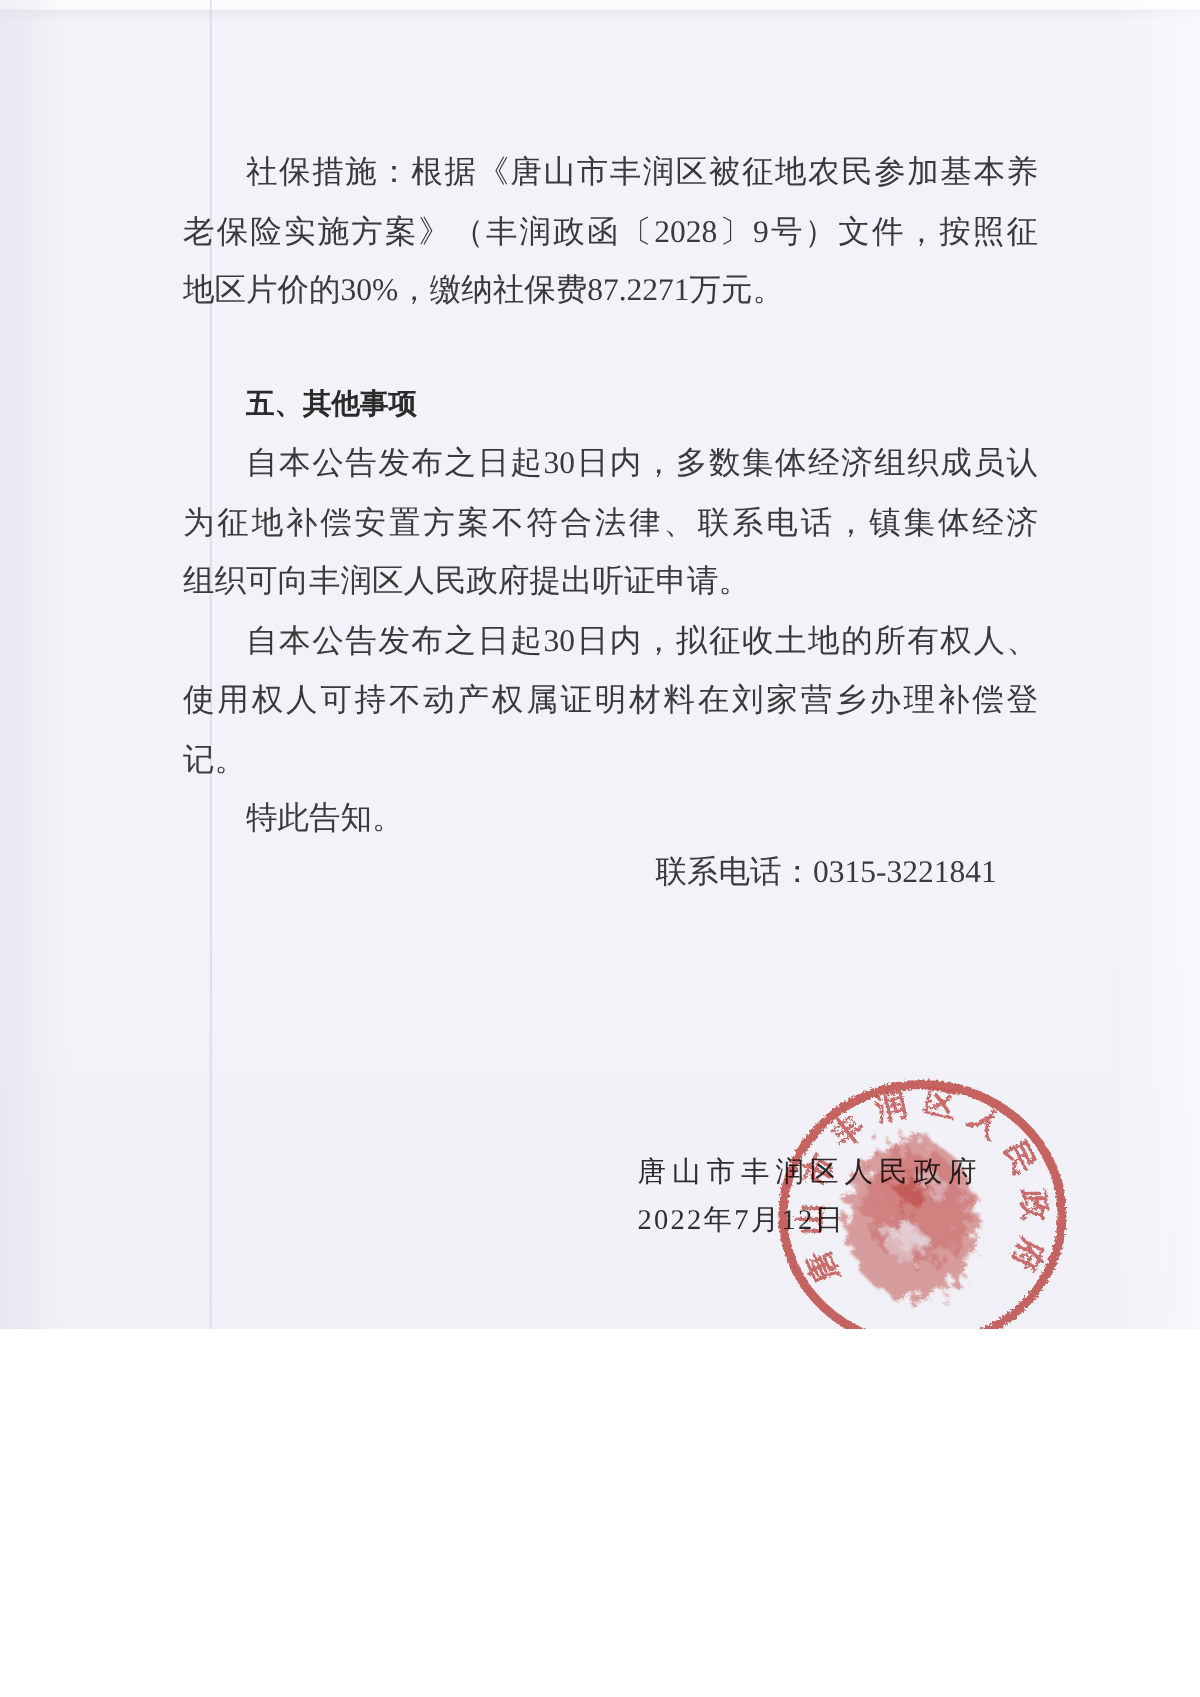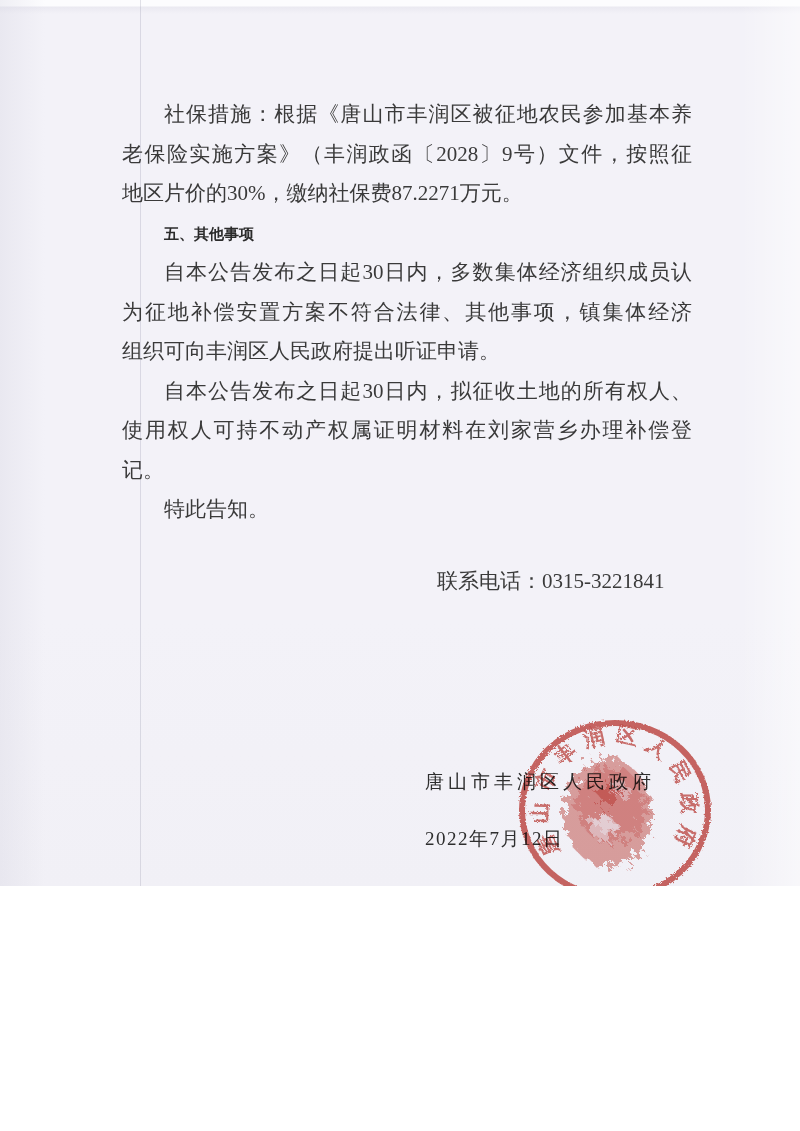--- a/index.html
+++ b/index.html
@@ -60,21 +60,22 @@
   .line.full {
     white-space: normal;
     text-align: justify;
     text-align-last: justify;
   }
   .line.indent { text-indent: 42px; }
   .line.heading {
     font-family: "Liberation Sans", "DejaVu Sans", sans-serif;
     font-weight: 700;
     color: #2b2b2b;
-    font-size: 15px;
+    font-size: 19px;
+    margin-top: 36px;
   }
 
   .contact-row {
     position: absolute;
     left: 122px;
     top: 566px;
     width: 570px;
     height: 30px;
     font-size: 21px;
     color: #3a3a3a;
@@ -95,21 +96,21 @@
   .issuer {
     font-size: 19px;
     letter-spacing: 4px;
     line-height: 26px;
     white-space: nowrap;
   }
   .issue-date {
     font-size: 19px;
     letter-spacing: 1.5px;
     line-height: 26px;
-    margin-top: 31px;
+    margin-top: 6px;
     white-space: nowrap;
   }
 
   .seal {
     position: absolute;
     left: 515px;
     top: 710px;
     width: 200px;
     height: 200px;
     mix-blend-mode: multiply;
@@ -124,21 +125,21 @@
 <div class="page">
 
   <div class="crease"></div>
 
   <div class="doc-body">
       <div class="line indent full">社保措施：根据《唐山市丰润区被征地农民参加基本养</div>
       <div class="line full">老保险实施方案》（丰润政函〔2028〕9号）文件，按照征</div>
       <div class="line">地区片价的30%，缴纳社保费87.2271万元。</div>
       <div class="line heading indent">五、其他事项</div>
       <div class="line indent full">自本公告发布之日起30日内，多数集体经济组织成员认</div>
-      <div class="line full">为征地补偿安置方案不符合法律、其他事项，镇集体经济</div>
+      <div class="line full">为征地补偿安置方案不符合法律、联系电话，镇集体经济</div>
       <div class="line">组织可向丰润区人民政府提出听证申请。</div>
       <div class="line indent full">自本公告发布之日起30日内，拟征收土地的所有权人、</div>
       <div class="line full">使用权人可持不动产权属证明材料在刘家营乡办理补偿登</div>
       <div class="line">记。</div>
       <div class="line indent">特此告知。</div>
     </div>
 
   <div class="contact-row">
     <span class="contact-phone">联系电话：0315-3221841</span>
   </div>

